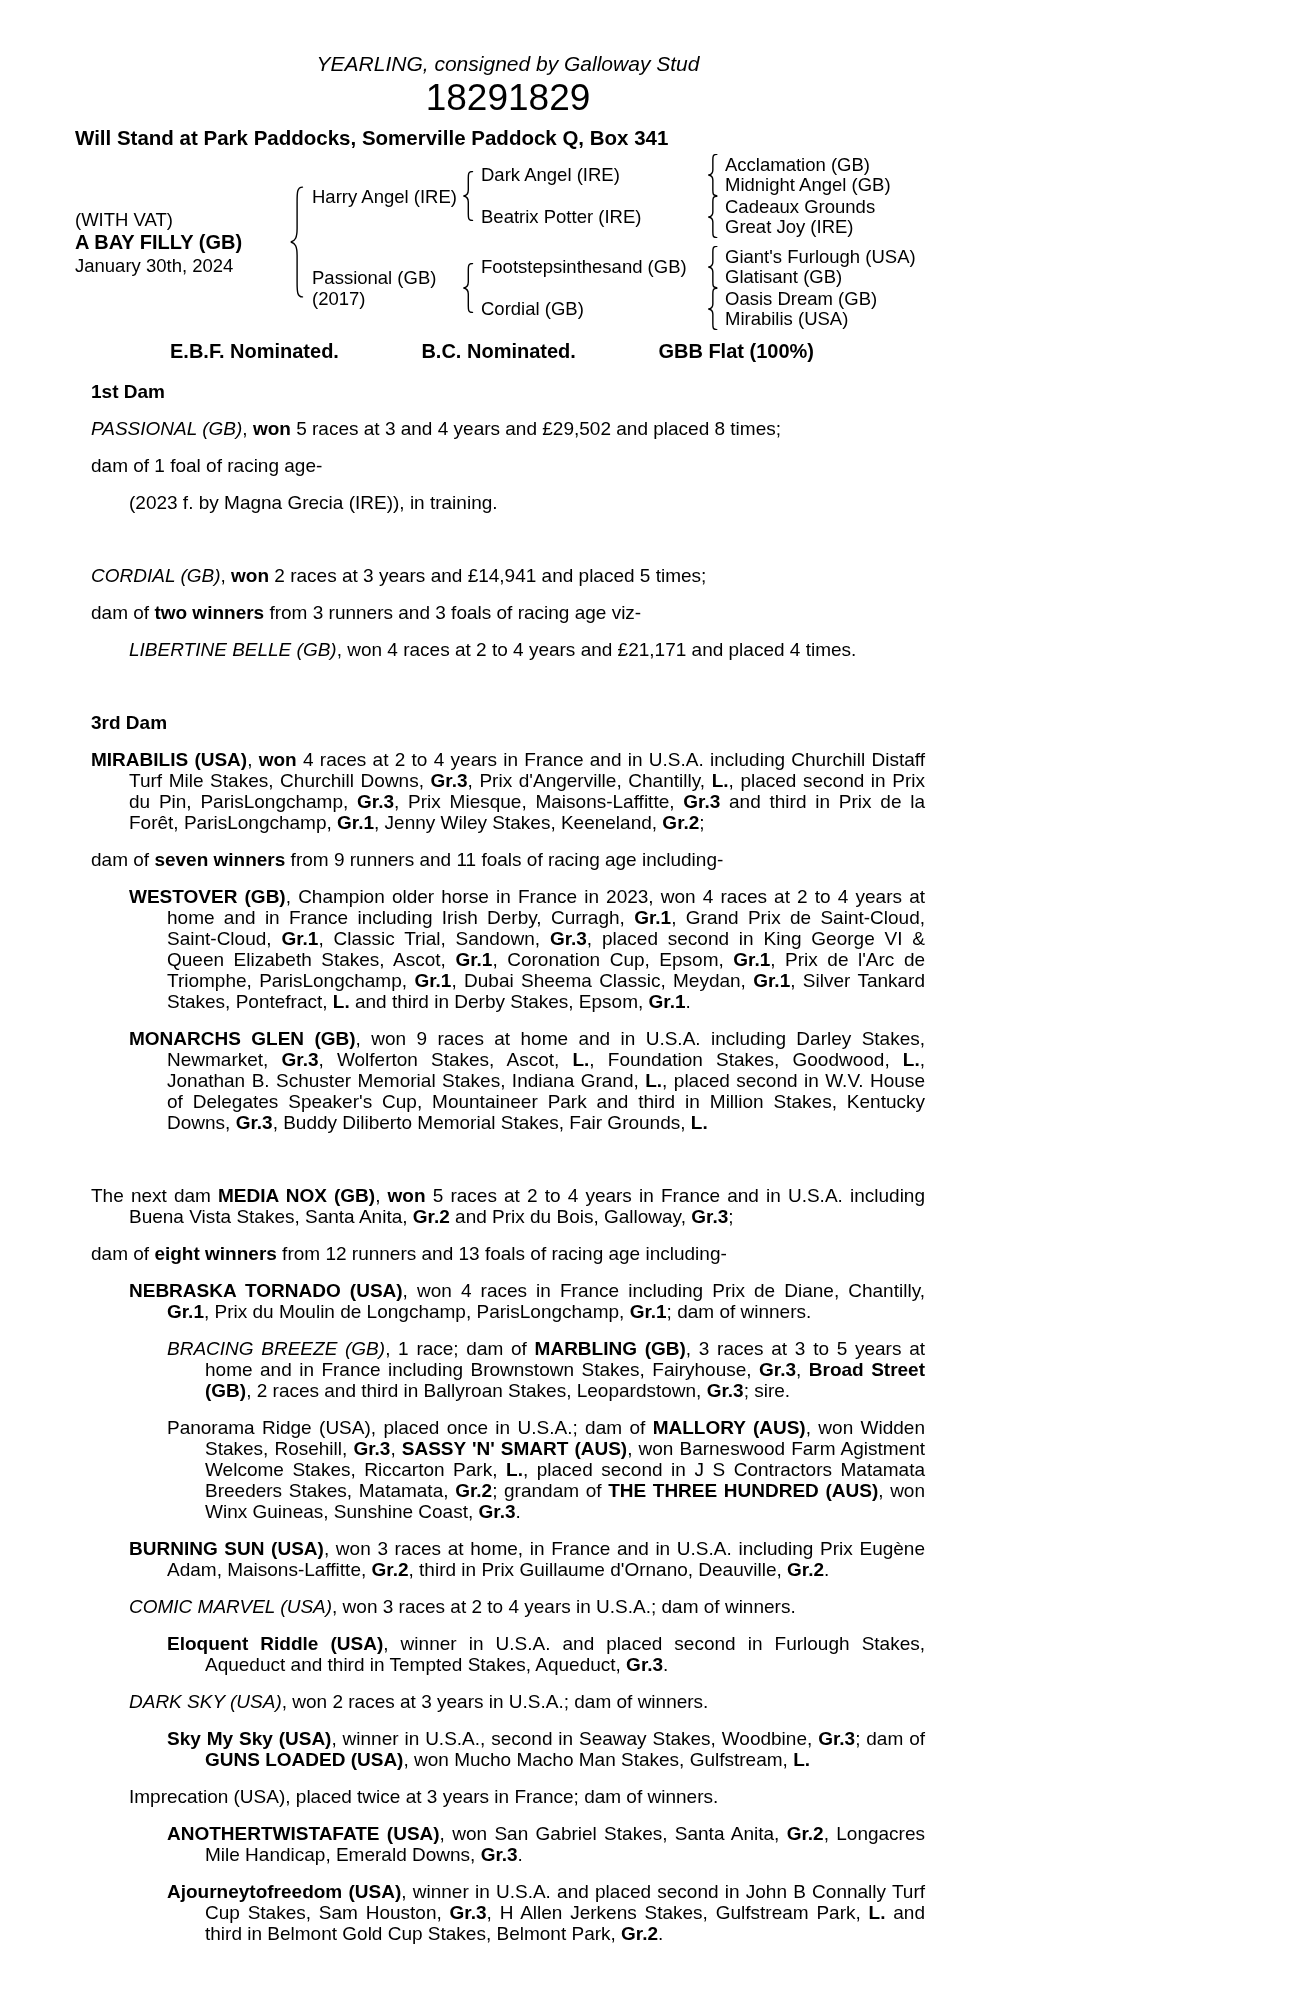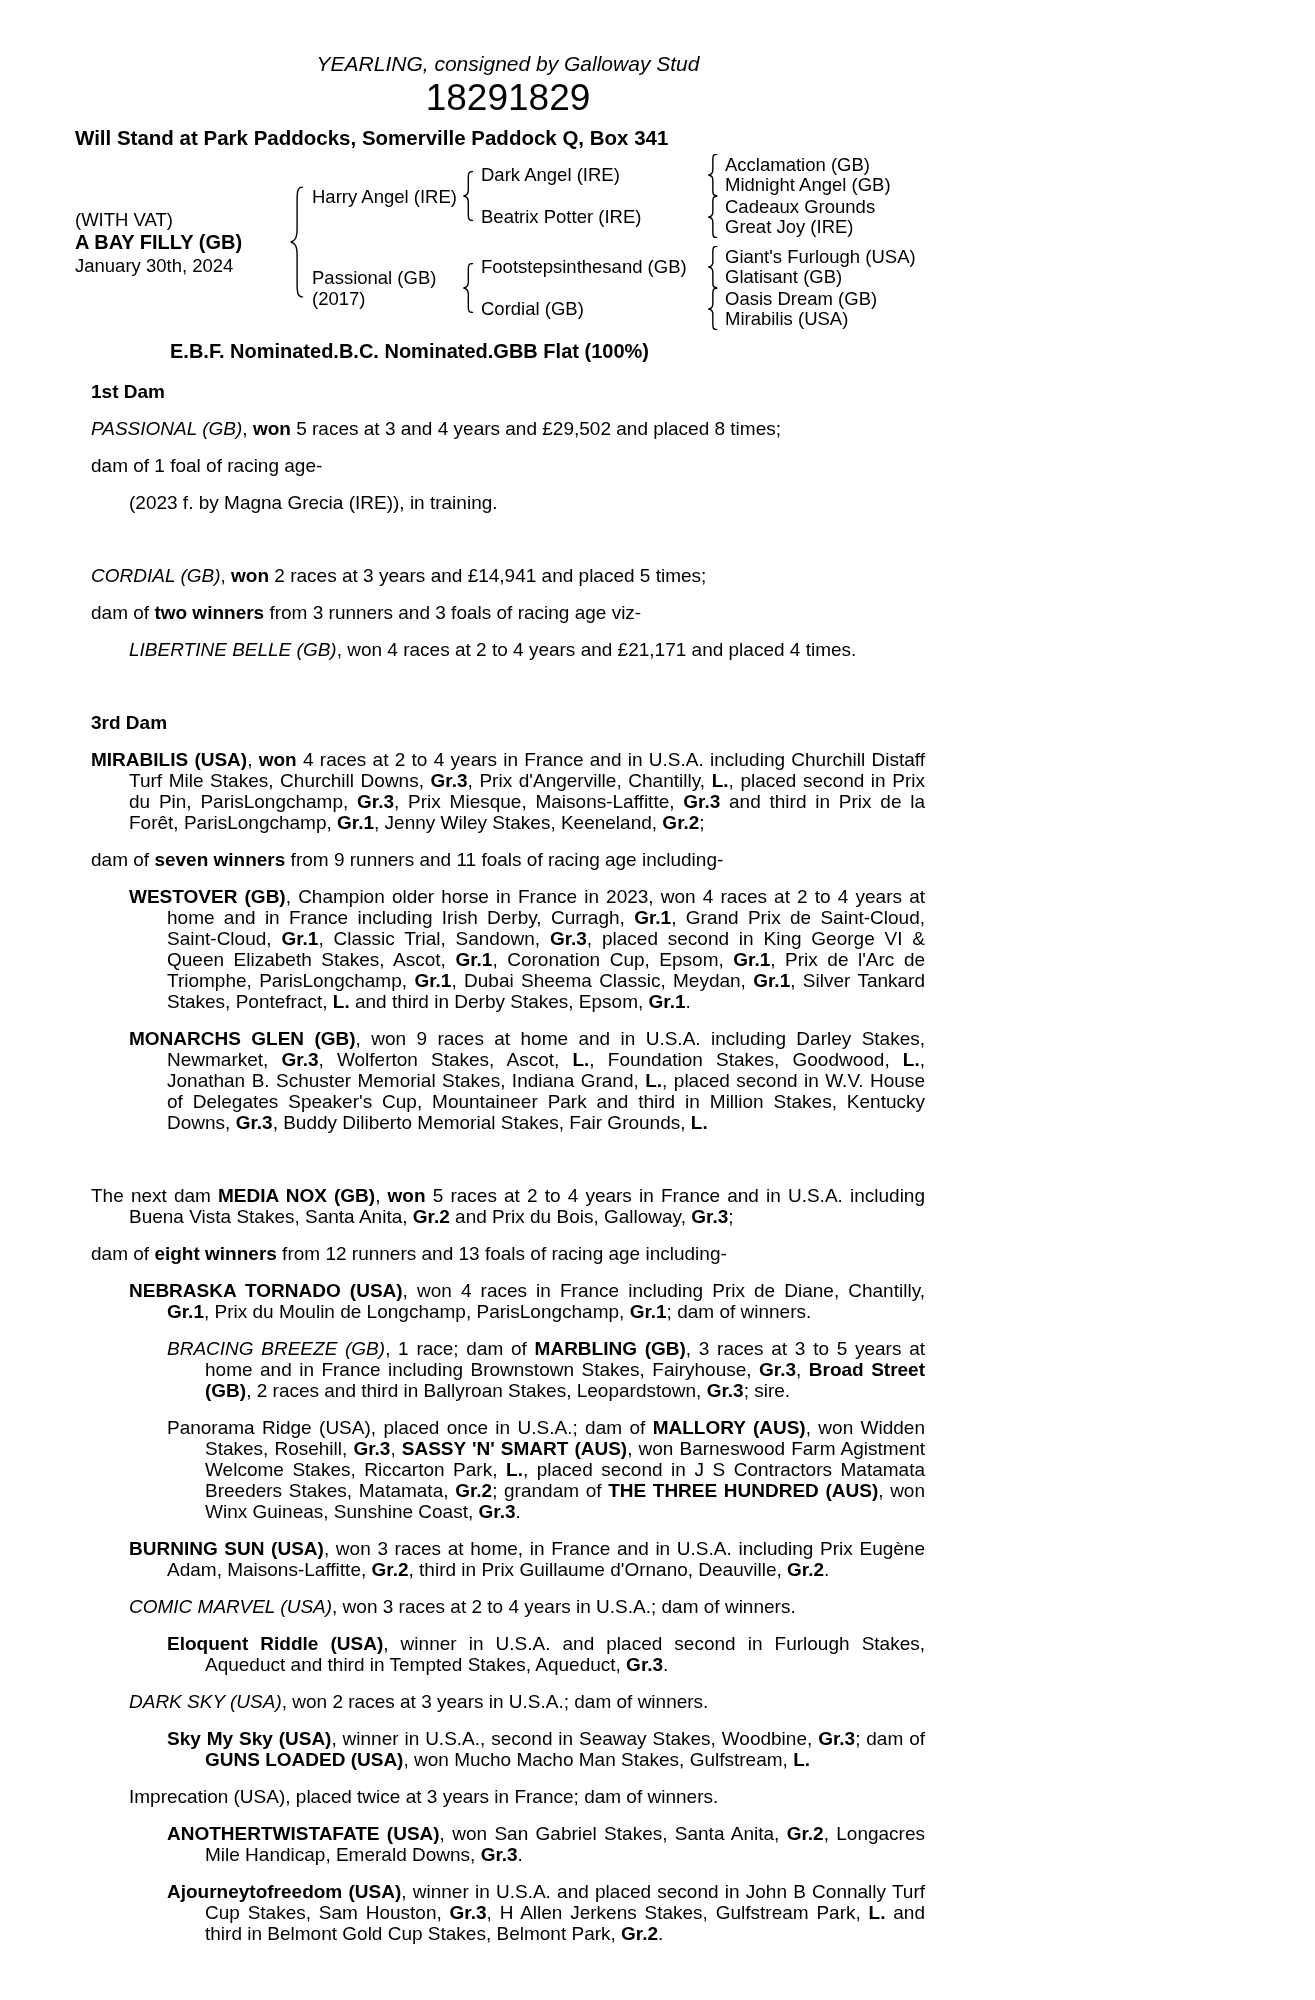--- a/index.html
+++ b/index.html
@@ -26,21 +26,21 @@
   .gp-stack{display:flex;flex-direction:column;}
   .gp-group{display:flex;align-items:center;}
   .gp-name{width:224px;}
   .ggp-stack{display:flex;flex-direction:column;line-height:20px;white-space:nowrap;}
   svg.brace{flex:0 0 auto;margin:0 5px 0 2px;}
   svg.b1{width:18px;height:112px;}
   svg.b2{width:14px;height:50px;}
   svg.b3{width:13px;height:42px;}
 
   
-  .noms{display:flex;font-weight:bold;font-size:20px;
+  .noms{display:flex;justify-content:space-between;font-weight:bold;font-size:20px;
         margin-top:10px;padding:0 127px 0 95px;}
 
   
   .body{margin-top:18px;}
   .para{margin:16px;font-size:19px;line-height:21px;text-align:justify;}
   .heading{font-weight:bold;text-align:left;}
   .ind0{padding-left:38px;text-indent:-38px;}
   .ind1{padding-left:76px;text-indent:-38px;}
   .ind2{padding-left:114px;text-indent:-38px;}
   .rb{font-weight:bold;}

